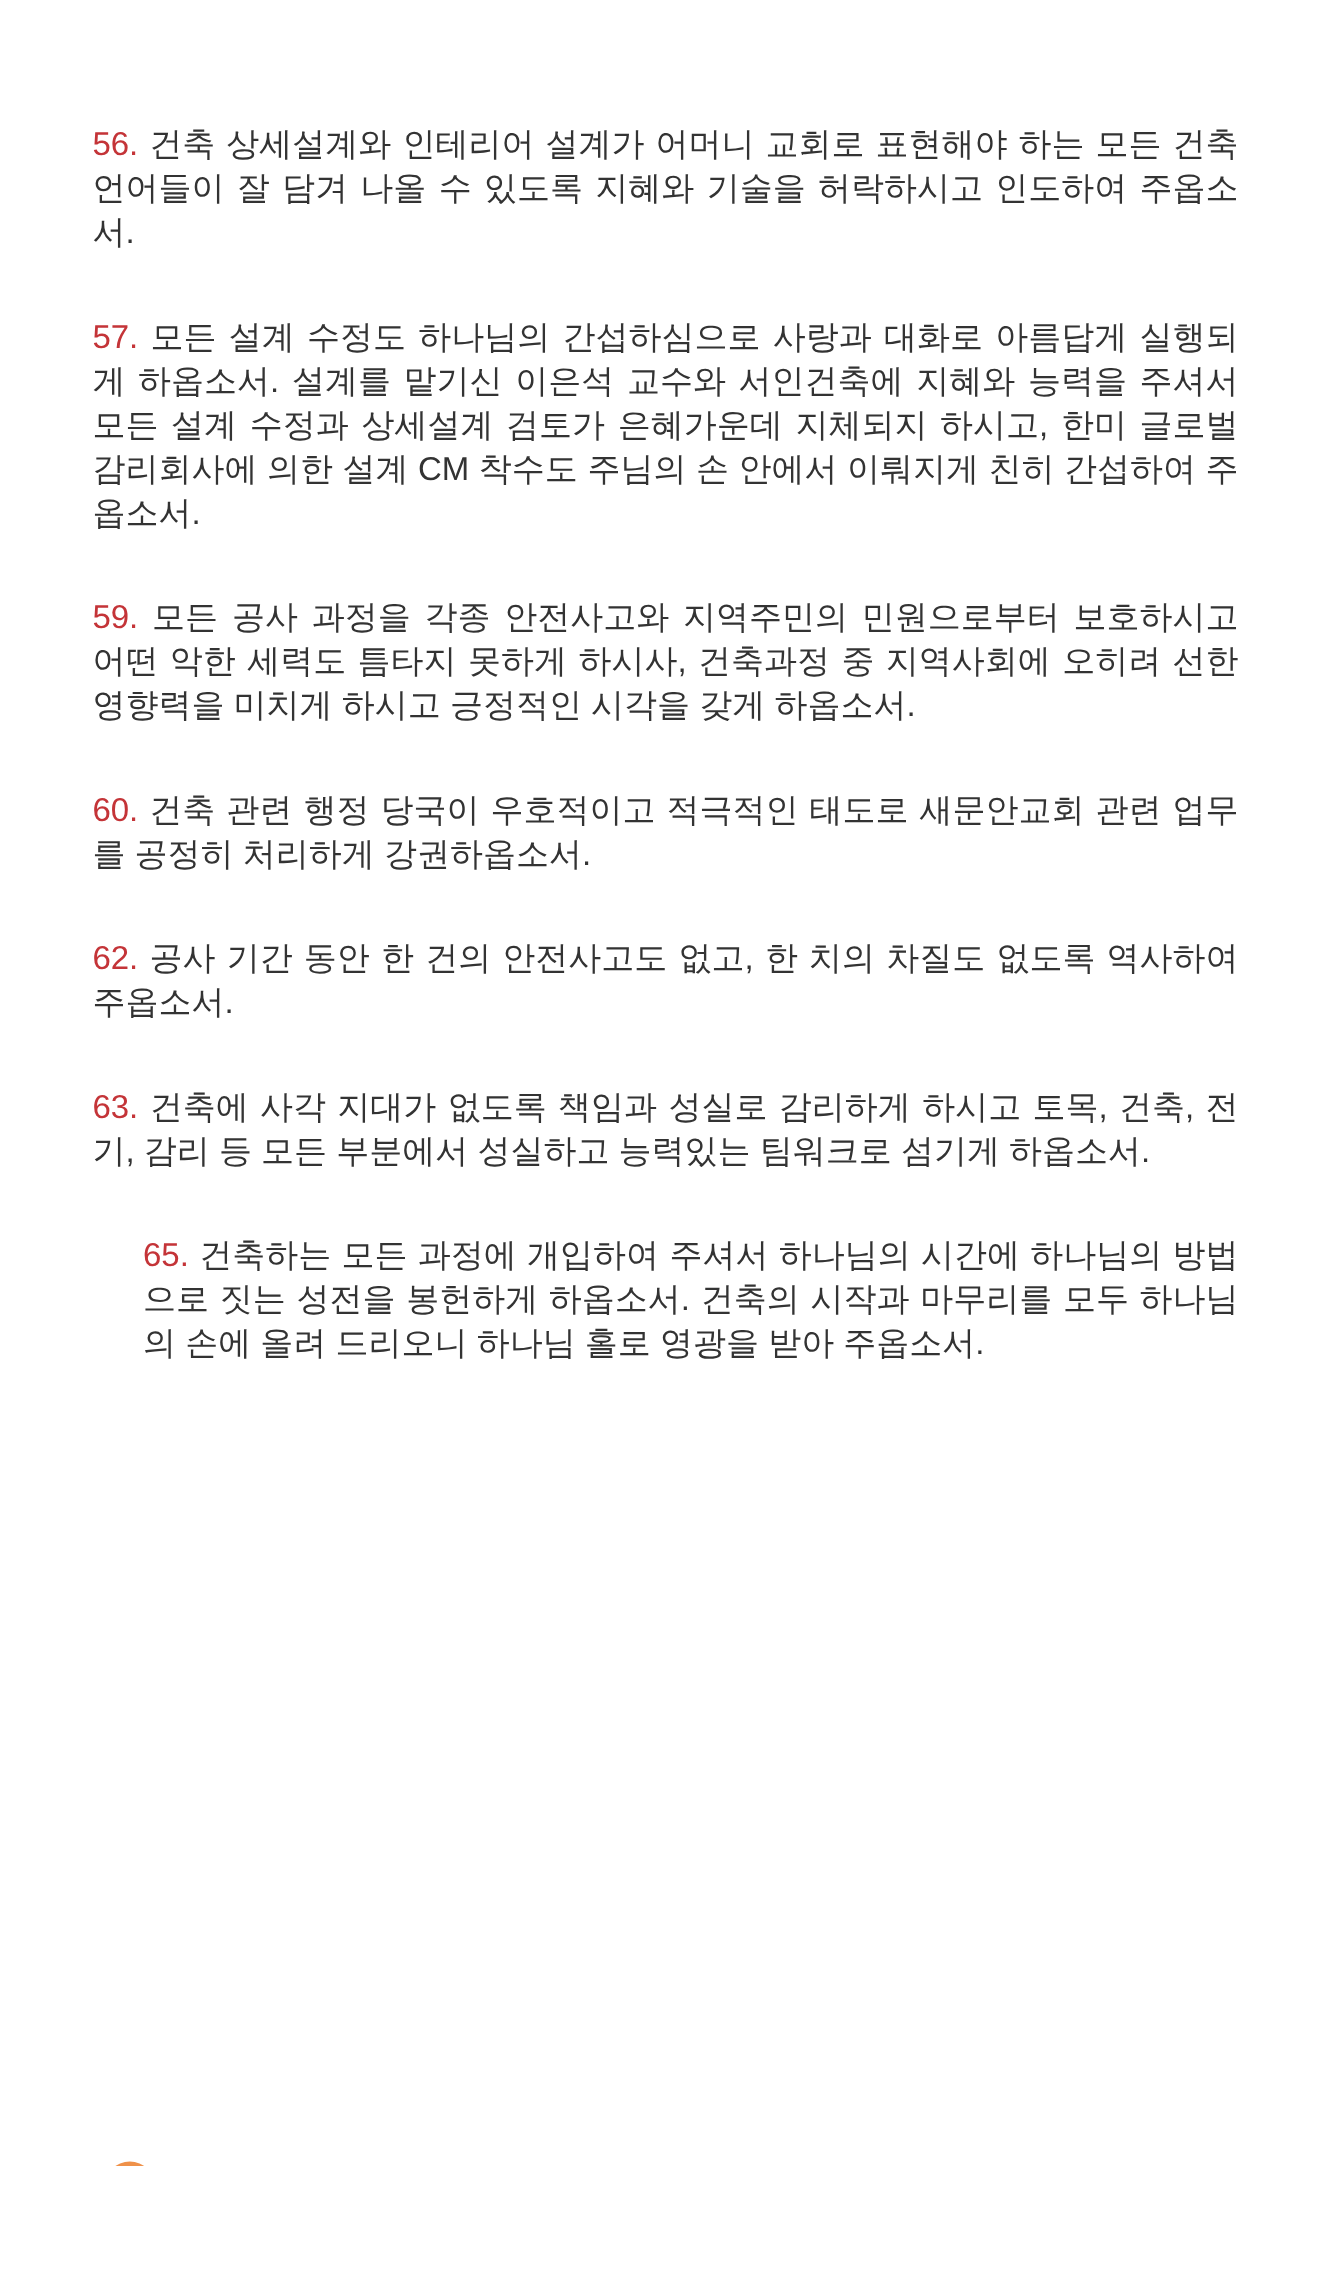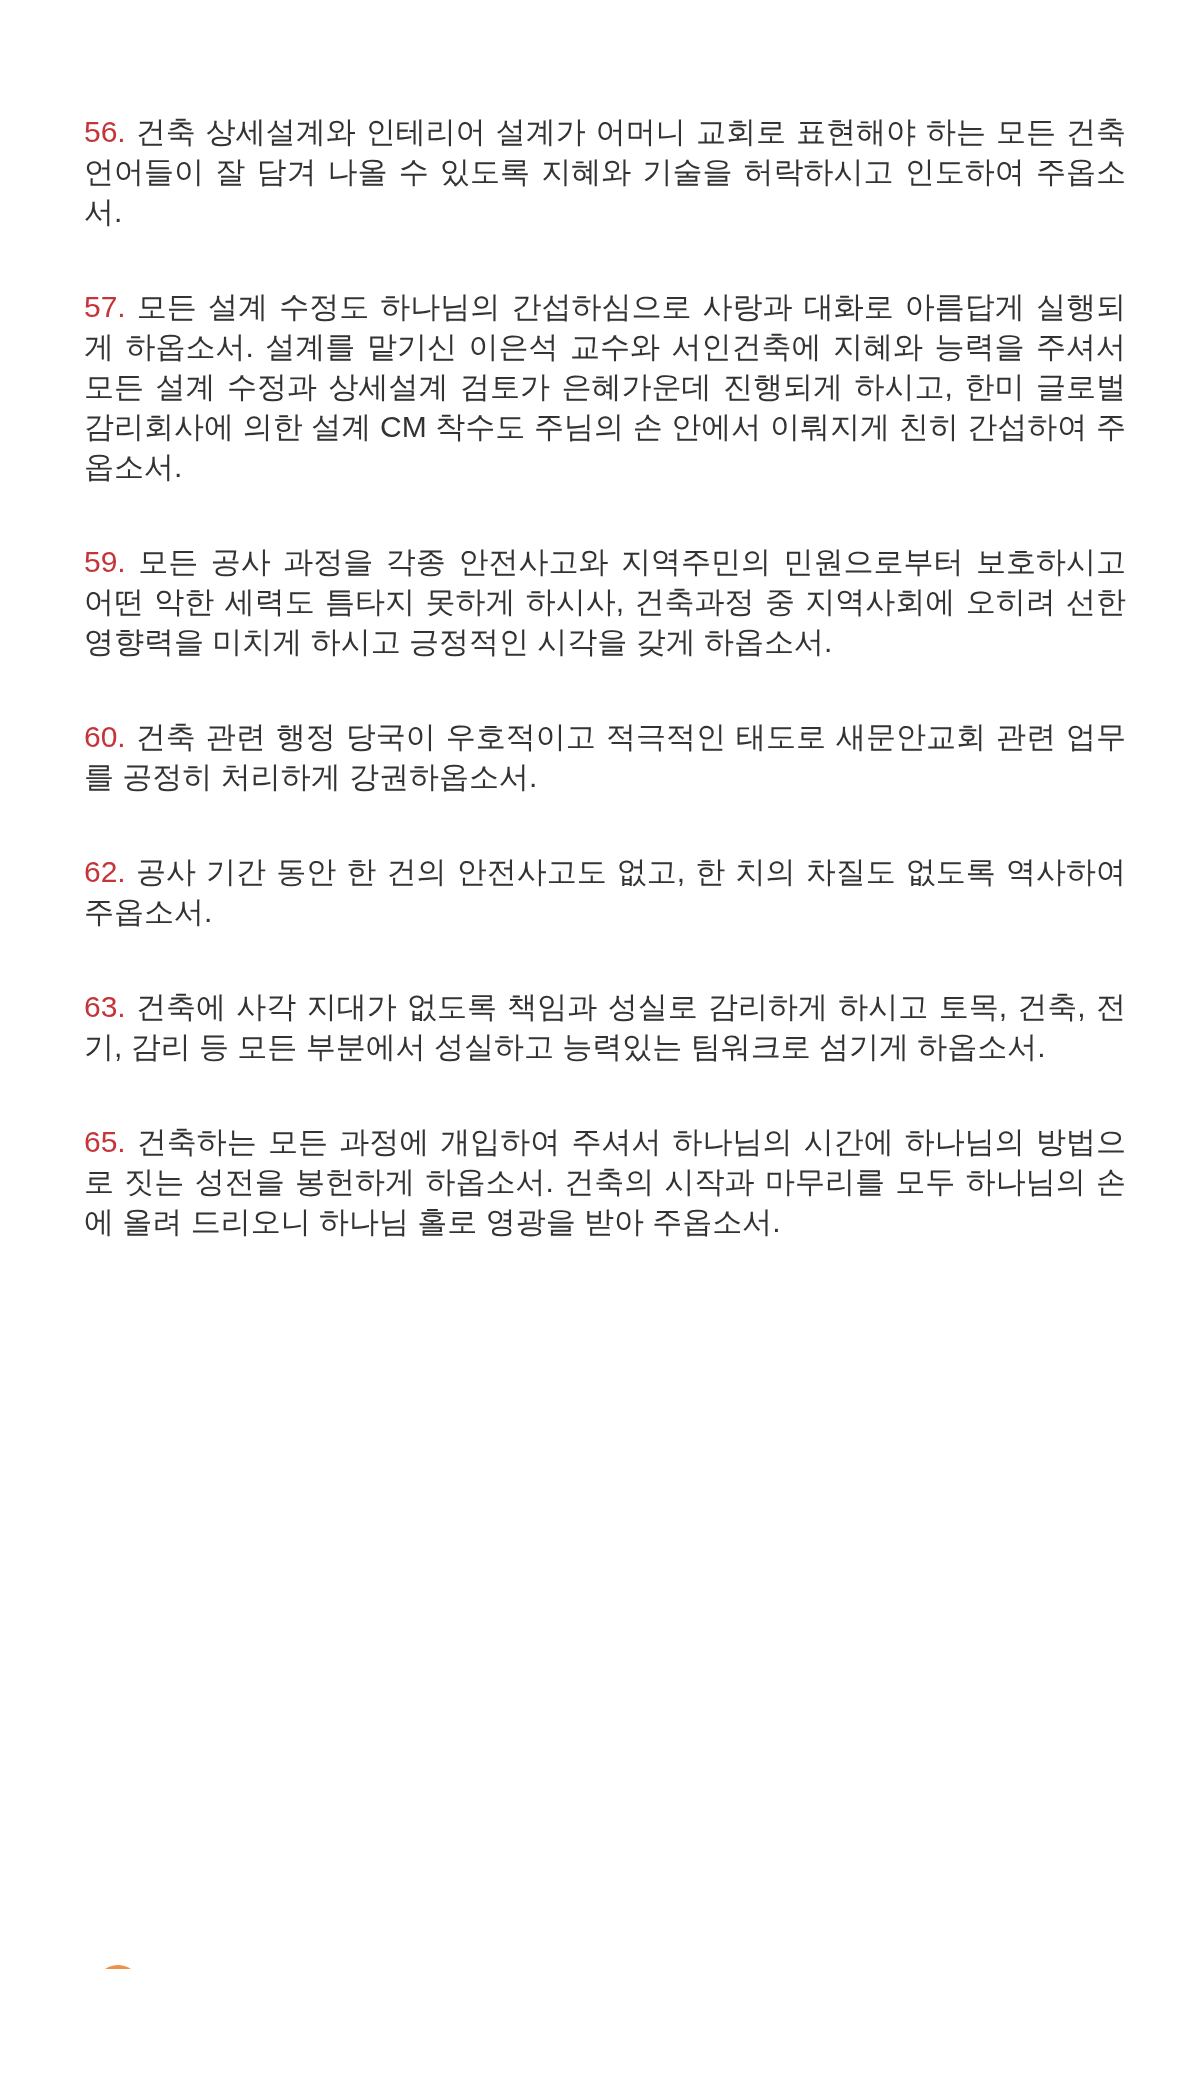--- a/index.html
+++ b/index.html
@@ -24,20 +24,21 @@
   .prayer {
     margin: 0 0 55px 0;
     font-size: 30px;
     line-height: 40px;
     color: #333333;
     text-align: justify;
     letter-spacing: 0;
   }
   .prayer:last-child {
     margin-bottom: 0;
+    margin-left: 46px;
   }
   .prayer .num {
     color: #c43438;
   }
   .prayer .txt {
     color: #333333;
   }
   .page-badge {
     position: absolute;
     left: 95px;
@@ -62,21 +63,21 @@
 <div class="page">
   <div class="content">
 
     <p class="prayer">
       <span class="num">56.</span>
       <span class="txt">건축 상세설계와 인테리어 설계가 어머니 교회로 표현해야 하는 모든 건축 언어들이 잘 담겨 나올 수 있도록 지혜와 기술을 허락하시고 인도하여 주옵소서.</span>
     </p>
 
     <p class="prayer">
       <span class="num">57.</span>
-      <span class="txt">모든 설계 수정도 하나님의 간섭하심으로 사랑과 대화로 아름답게 실행되게 하옵소서. 설계를 맡기신 이은석 교수와 서인건축에 지혜와 능력을 주셔서 모든 설계 수정과 상세설계 검토가 은혜가운데 진행되게 하시고, 한미 글로벌 감리회사에 의한 설계 CM 착수도 주님의 손 안에서 이뤄지게 친히 간섭하여 주옵소서.</span>
+      <span class="txt">모든 설계 수정도 하나님의 간섭하심으로 사랑과 대화로 아름답게 실행되게 하옵소서. 설계를 맡기신 이은석 교수와 서인건축에 지혜와 능력을 주셔서 모든 설계 수정과 상세설계 검토가 은혜가운데 지체되지 하시고, 한미 글로벌 감리회사에 의한 설계 CM 착수도 주님의 손 안에서 이뤄지게 친히 간섭하여 주옵소서.</span>
     </p>
 
 
     <p class="prayer">
       <span class="num">59.</span>
       <span class="txt">모든 공사 과정을 각종 안전사고와 지역주민의 민원으로부터 보호하시고 어떤 악한 세력도 틈타지 못하게 하시사, 건축과정 중 지역사회에 오히려 선한 영향력을 미치게 하시고 긍정적인 시각을 갖게 하옵소서.</span>
     </p>
 
     <p class="prayer">
       <span class="num">60.</span>

